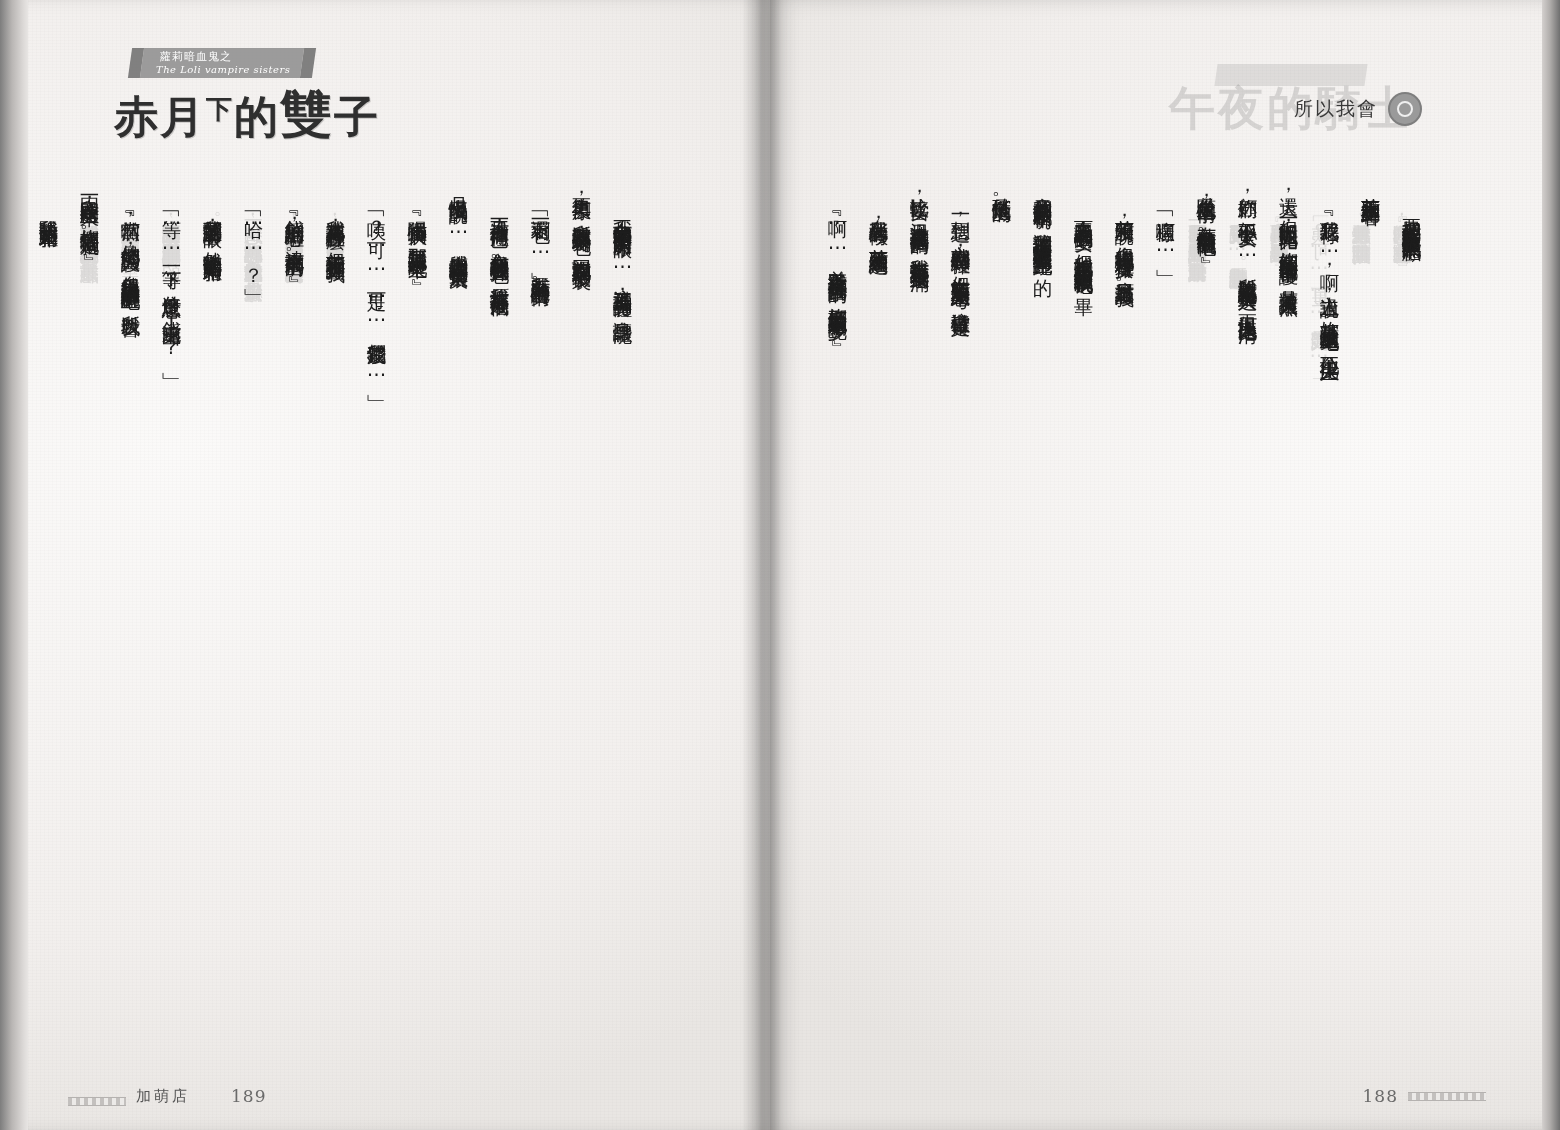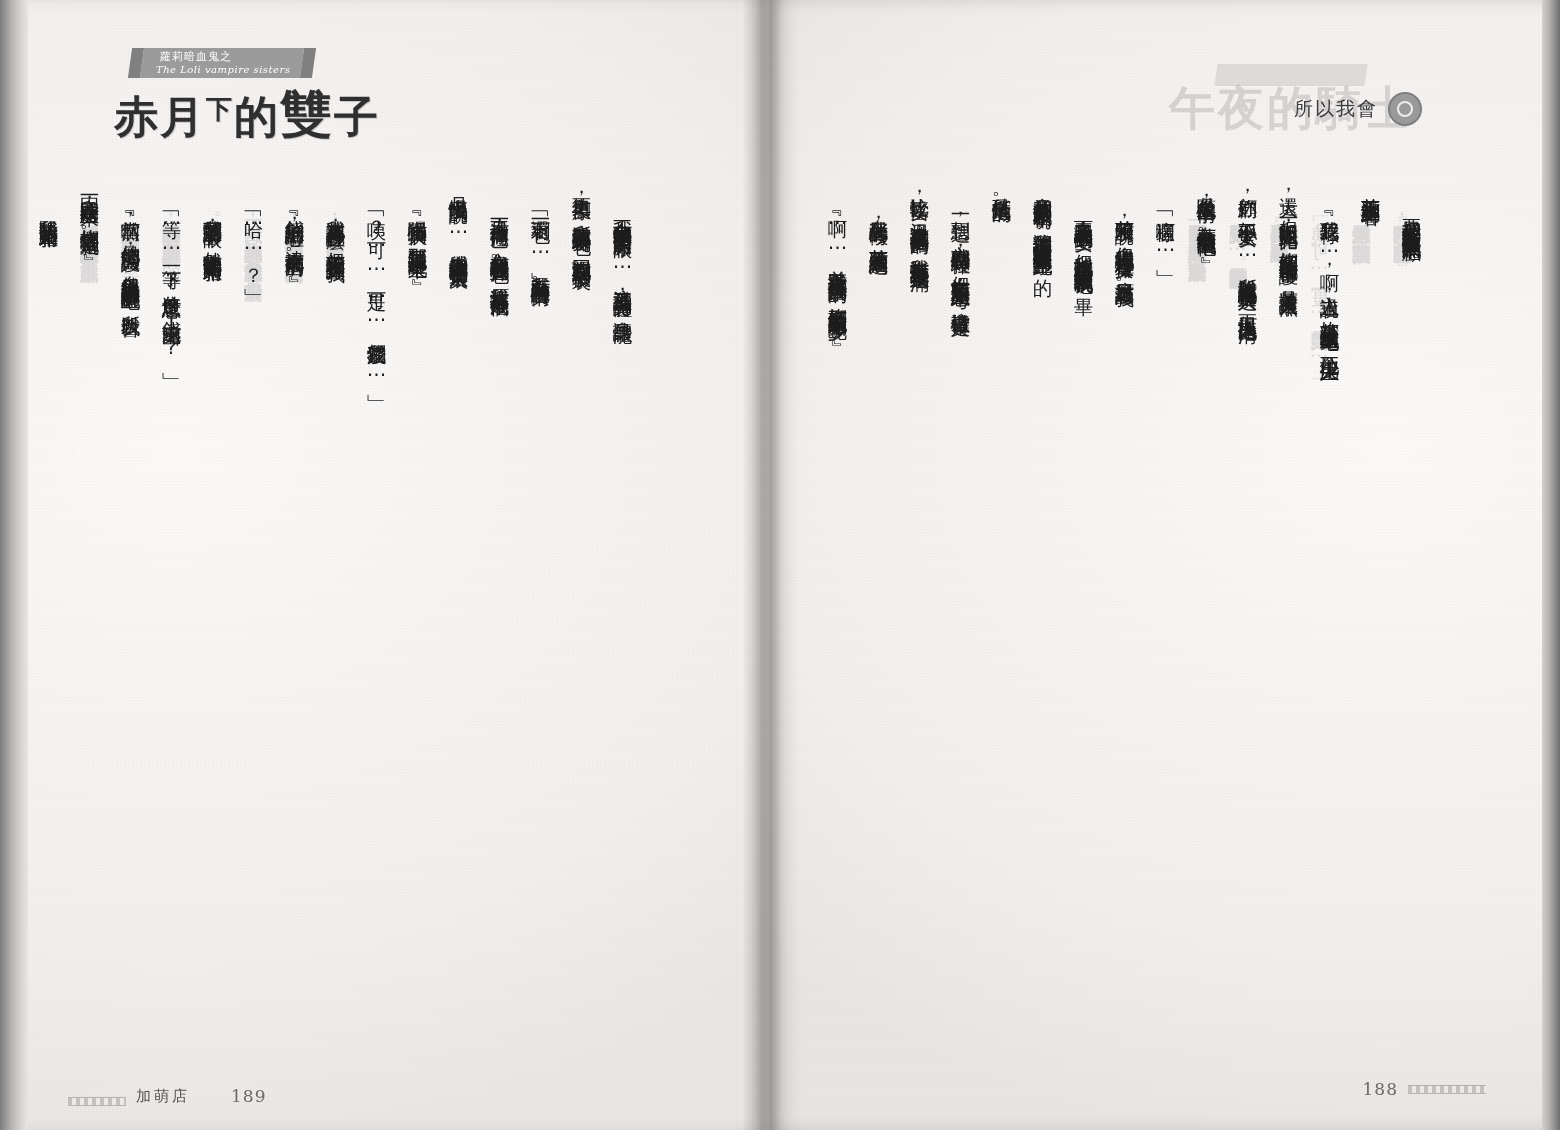--- a/index.html
+++ b/index.html
@@ -239,21 +239,21 @@
     position: absolute;
     left: 40px;
     bottom: 24px;
     display: flex;
     align-items: flex-end;
     gap: 10px;
   }
   .footer-right {
     position: absolute;
     right: 56px;
-    bottom: 31px;
+    bottom: 24px;
     display: flex;
     align-items: center;
     gap: 10px;
   }
   .imprint {
     font-size: 15px;
     color: #555;
     letter-spacing: 3px;
     font-family: "DejaVu Sans", "Liberation Sans", sans-serif;
   }

